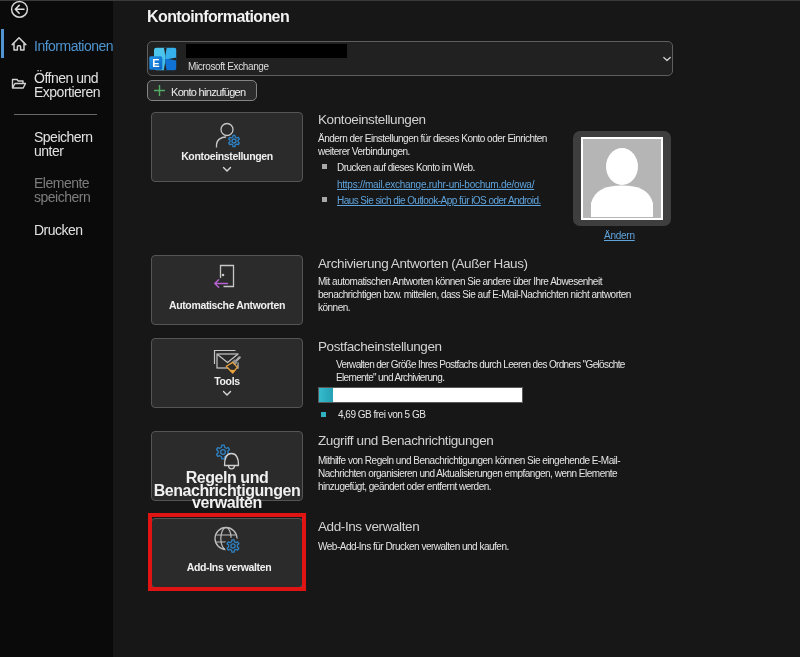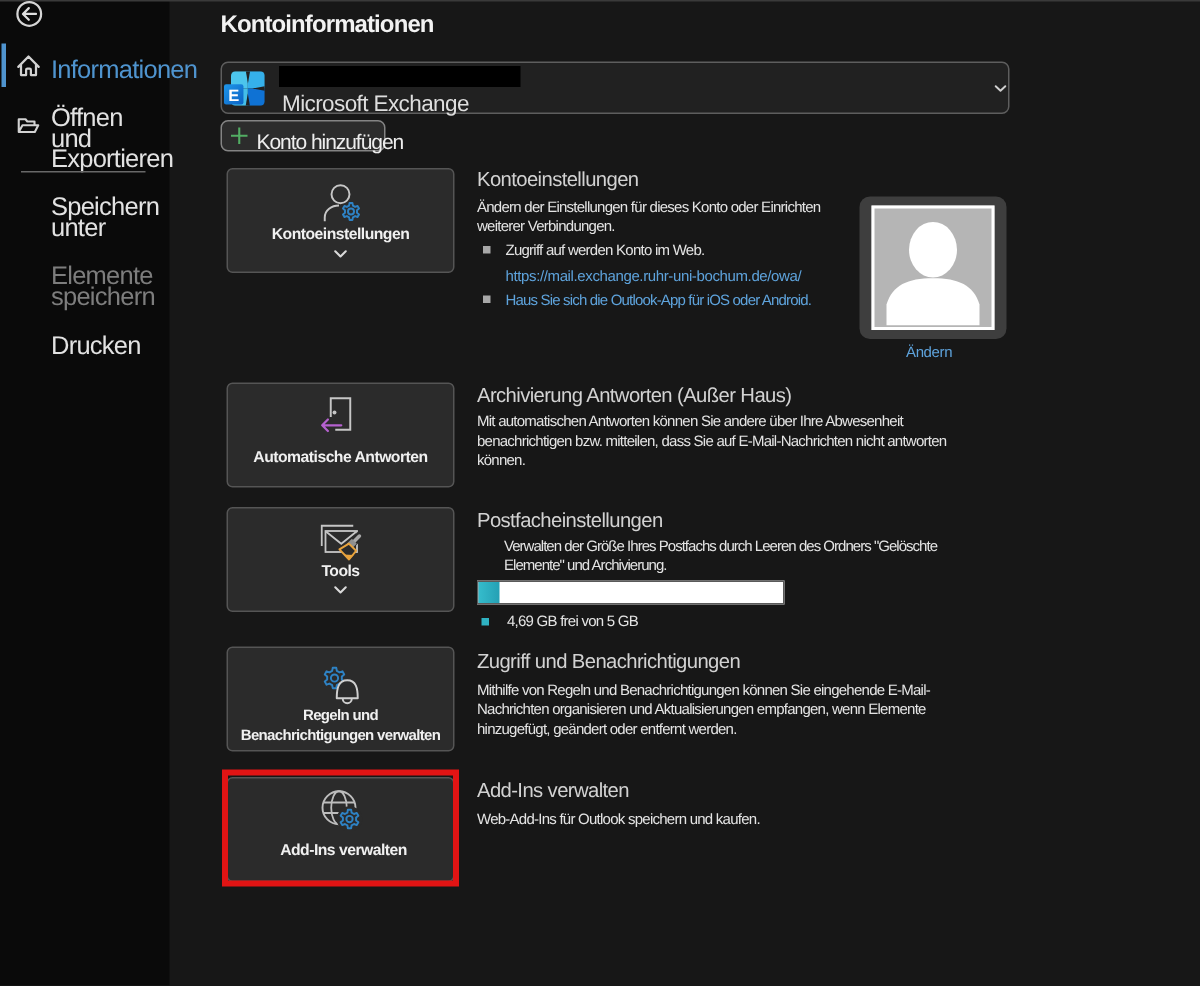--- a/index.html
+++ b/index.html
@@ -1,37 +1,37 @@
 <!DOCTYPE html>
 <html><head><meta charset="utf-8"><style>
 *{margin:0;padding:0;box-sizing:border-box}
 html,body{width:800px;height:657px}
 body{background:#171717;font-family:"Liberation Sans",sans-serif;position:relative;overflow:hidden}
 .abs{position:absolute}
 #topline{left:0;top:0;width:800px;height:1px;background:#3a3a3a}
 #sidebar{left:0;top:0;width:113px;height:657px;background:#0a0a0a}
 #accent{left:1px;top:29px;width:3px;height:29px;background:#4f94cf}
-.navtxt{font-size:17px;letter-spacing:-0.5px;color:#e2e2e2;line-height:13.5px}
+.navtxt{font-size:14px;letter-spacing:-0.5px;color:#e2e2e2;line-height:13.5px}
 #nav-info{left:34px;top:40px;color:#4f94cf}
 #nav-open{left:34px;top:72px;width:72px}
 #divider{left:14px;top:114px;width:83px;height:1px;background:#686868}
 #nav-save{left:34px;top:131px;width:72px}
 #nav-anl{left:34px;top:177px;width:72px;color:#7d7d7d}
 #nav-druck{left:34px;top:223.5px;width:72px}
 #title{left:147px;top:8px;font-size:16px;font-weight:bold;letter-spacing:-0.6px;color:#f2f2f2}
 #dropdown{left:147px;top:41px;width:526px;height:35px;background:#212121;border:1px solid #5e5e5e;border-radius:5px}
 #redact{left:186px;top:43.5px;width:161px;height:14px;background:#000}
-#msx{left:188px;top:60.5px;font-size:15px;letter-spacing:-0.4px;color:#dedede}
+#msx{left:188px;top:60.5px;font-size:10px;letter-spacing:-0.4px;color:#dedede}
 #addbtn{left:147px;top:80px;width:110px;height:21px;background:#2c2c2c;border:1px solid #848484;border-radius:5px}
-#addbtn-txt{left:171px;top:86px;font-size:14px;letter-spacing:-0.7px;color:#ededed}
+#addbtn-txt{left:171px;top:86px;font-size:11px;letter-spacing:-0.7px;color:#ededed}
 .tile{left:151px;width:152px;height:69.5px;background:#2b2b2b;border:1px solid #555555;border-radius:4px}
 .tlabel{font-weight:bold;font-size:10.5px;letter-spacing:-0.35px;color:#f0f0f0;text-align:center;left:151px;width:152px}
 .h2{font-size:13.5px;letter-spacing:-0.4px;color:#d2d2d2}
 .body{font-size:10px;letter-spacing:-0.5px;color:#e4e4e4;line-height:13.1px}
-.link{color:#5ea3dc;letter-spacing:-0.25px}
+.link{color:#5ea3dc;text-decoration:underline;letter-spacing:-0.25px}
 .bullet{width:5px;height:5px;background:#a8a8a8}
 #redbox{left:148px;top:513px;width:158px;height:78px;border:4px solid #e11414}
 #photo{left:573px;top:131px;width:98px;height:95px;background:#3e3e3e;border-radius:7px}
 #photo-in{left:581px;top:137px;width:82px;height:83px;background:#b5b5b5;border:2px solid #fff}
 #pbar{left:318px;top:387px;width:205px;height:16px;background:#fff;border:1px solid #5a5a5a}
 #pbar-fill{left:319px;top:388px;width:14px;height:14px;background:linear-gradient(90deg,#35bccc,#25a0b4)}
 #tealsq{left:321px;top:412px;width:5px;height:5px;background:#2fb2c2}
 </style></head><body>
 <div class="abs" id="sidebar"></div>
 <div class="abs" id="topline"></div>
@@ -102,21 +102,21 @@
 <circle cx="6.5" cy="6.5" r="2" fill="none" stroke="#2e82c4" stroke-width="1.3"></circle>
 </g>
 </svg>
 <div class="abs tlabel" style="top:149.5px">Kontoeinstellungen</div>
 <svg class="abs" style="left:222px;top:165.5px" width="10" height="7" viewBox="0 0 10 7">
 <path d="M1.5,1.5 L5,5 L8.5,1.5" fill="none" stroke="#dadada" stroke-width="1.4" stroke-linecap="round" stroke-linejoin="round"></path>
 </svg>
 <div class="abs h2" style="left:318px;top:112px">Kontoeinstellungen</div>
 <div class="abs body" style="left:318px;top:132.3px">Ändern der Einstellungen für dieses Konto oder Einrichten<br>weiterer Verbindungen.</div>
 <div class="abs bullet" style="left:322px;top:164px"></div>
-<div class="abs body" style="left:337px;top:161px">Zugriff auf werden Konto im Web.</div>
+<div class="abs body" style="left:337px;top:161px">Drucken auf dieses Konto im Web.</div>
 <div class="abs body link" style="left:337px;top:178px">https://mail.exchange.ruhr-uni-bochum.de/owa/</div>
 <div class="abs bullet" style="left:322px;top:197px"></div>
 <div class="abs body link" style="left:337px;top:194px;letter-spacing:-0.55px">Haus Sie sich die Outlook-App für iOS oder Android.</div>
 <div class="abs" id="photo"></div>
 <div class="abs" id="photo-in"></div>
 <svg class="abs" style="left:583px;top:140px" width="78" height="77" viewBox="0 0 78 77">
 <ellipse cx="39" cy="26.5" rx="16" ry="18.5" fill="#fff"></ellipse>
 <path d="M8,77 L8,63 C12,50 22,45.5 39,45.5 C56,45.5 66,50 70,63 L70,77 Z" fill="#fff"></path>
 </svg>
 <div class="abs body link" style="left:604px;top:229px">Ändern</div>
@@ -159,31 +159,31 @@
 <svg class="abs" style="left:211px;top:438px" width="32" height="32" viewBox="0 0 32 32">
 <g transform="translate(4,6)">
 <path d="M6.45,3.24 L6.81,1.2 L9.19,1.2 L9.55,3.24 L11.35,4.28 L13.29,3.57 L14.48,5.63 L12.89,6.96 L12.89,9.04 L14.48,10.37 L13.29,12.43 L11.35,11.72 L9.55,12.76 L9.19,14.8 L6.81,14.8 L6.45,12.76 L4.65,11.72 L2.71,12.43 L1.52,10.37 L3.11,9.04 L3.11,6.96 L1.52,5.63 L2.71,3.57 L4.65,4.28 Z" fill="#2b2b2b" stroke="#2e82c4" stroke-width="1.3" stroke-linejoin="round"></path>
 <circle cx="8" cy="8" r="2.4" fill="none" stroke="#2e82c4" stroke-width="1.3"></circle>
 </g>
 <g>
 <path d="M13.5,27.5 C13.5,21 14.5,15.5 20.5,15.5 C26.5,15.5 27.5,21 27.5,27.5 Z" fill="#2b2b2b" stroke="#cfcfcf" stroke-width="1.3" stroke-linejoin="round"></path>
 <path d="M17.5,27.8 A3 3 0 0 0 23.5,27.8" fill="none" stroke="#cfcfcf" stroke-width="1.3"></path>
 </g>
 </svg>
-<div class="abs tlabel" style="top:472px;line-height:12.6px;font-size:10px;letter-spacing:-0.45px">Regeln und<br>Benachrichtigungen verwalten</div>
+<div class="abs tlabel" style="top:472px;line-height:12.6px;font-size:16px;letter-spacing:-0.45px">Regeln und<br>Benachrichtigungen verwalten</div>
 <div class="abs h2" style="left:318px;top:432.5px">Zugriff und Benachrichtigungen</div>
 <div class="abs body" style="left:318px;top:454px">Mithilfe von Regeln und Benachrichtigungen können Sie eingehende E-Mail-<br>Nachrichten organisieren und Aktualisierungen empfangen, wenn Elemente<br>hinzugefügt, geändert oder entfernt werden.</div>
 
 <div class="abs tile" style="top:518px"></div>
 <div class="abs" id="redbox"></div>
 <svg class="abs" style="left:213px;top:526px" width="30" height="28" viewBox="0 0 30 28">
 <circle cx="13" cy="12.5" r="11" fill="none" stroke="#bdbdbd" stroke-width="1.3"></circle>
 <ellipse cx="13" cy="12.5" rx="5.2" ry="11" fill="none" stroke="#bdbdbd" stroke-width="1.2"></ellipse>
 <path d="M2.5,9 L23.5,9 M2.5,16 L23.5,16" stroke="#bdbdbd" stroke-width="1.2"></path>
 <circle cx="20" cy="20" r="8.5" fill="#2b2b2b" stroke="none"></circle>
 <g transform="translate(13,13)">
 <path d="M5.61,2.72 L5.92,0.79 L8.08,0.79 L8.39,2.72 L10.01,3.66 L11.83,2.96 L12.92,4.83 L11.4,6.06 L11.4,7.94 L12.92,9.17 L11.83,11.04 L10.01,10.34 L8.39,11.28 L8.08,13.21 L5.92,13.21 L5.61,11.28 L3.99,10.34 L2.17,11.04 L1.08,9.17 L2.6,7.94 L2.6,6.06 L1.08,4.83 L2.17,2.96 L3.99,3.66 Z" fill="#2b2b2b" stroke="#2e82c4" stroke-width="1.3" stroke-linejoin="round"></path>
 <circle cx="7" cy="7" r="2.1" fill="none" stroke="#2e82c4" stroke-width="1.3"></circle>
 </g>
 </svg>
 <div class="abs tlabel" style="top:561px;left:153px">Add-Ins verwalten</div>
 <div class="abs h2" style="left:318px;top:518.5px">Add-Ins verwalten</div>
-<div class="abs body" style="left:318px;top:540px">Web-Add-Ins für Outlook speichern und kaufen.</div>
+<div class="abs body" style="left:318px;top:540px">Web-Add-Ins für Drucken verwalten und kaufen.</div>
 
 </body></html>

